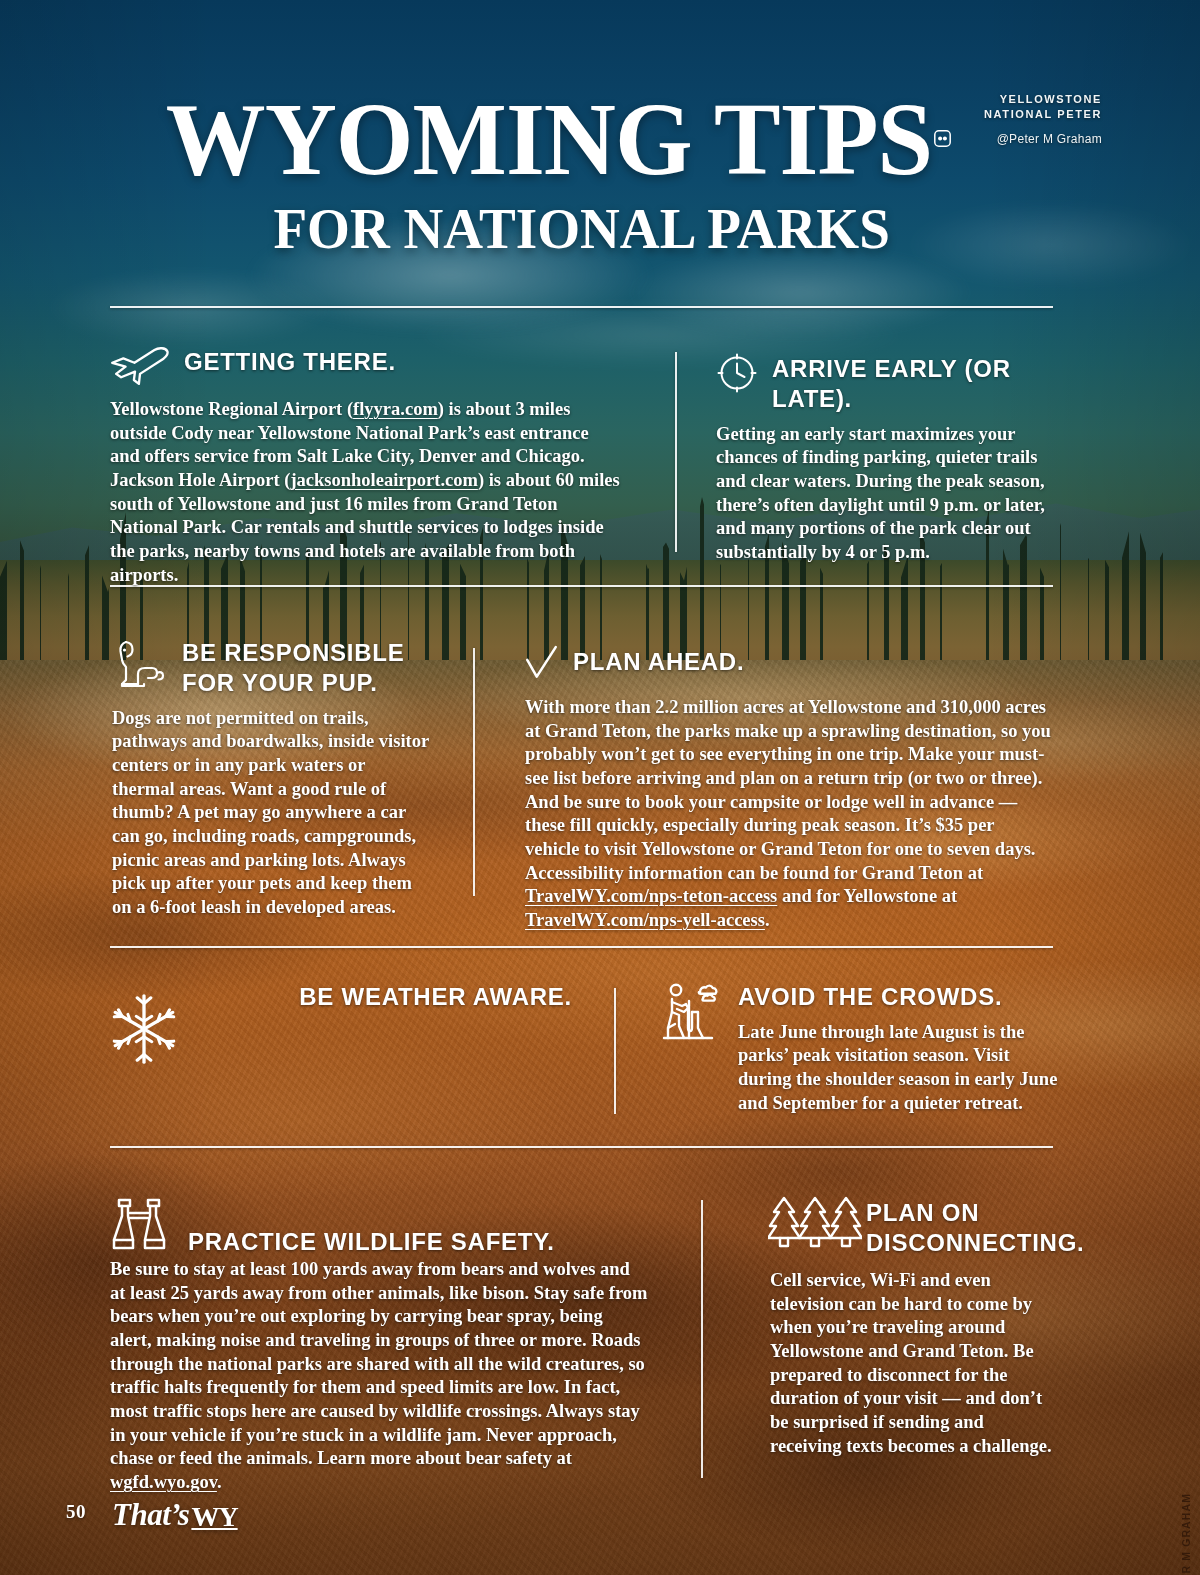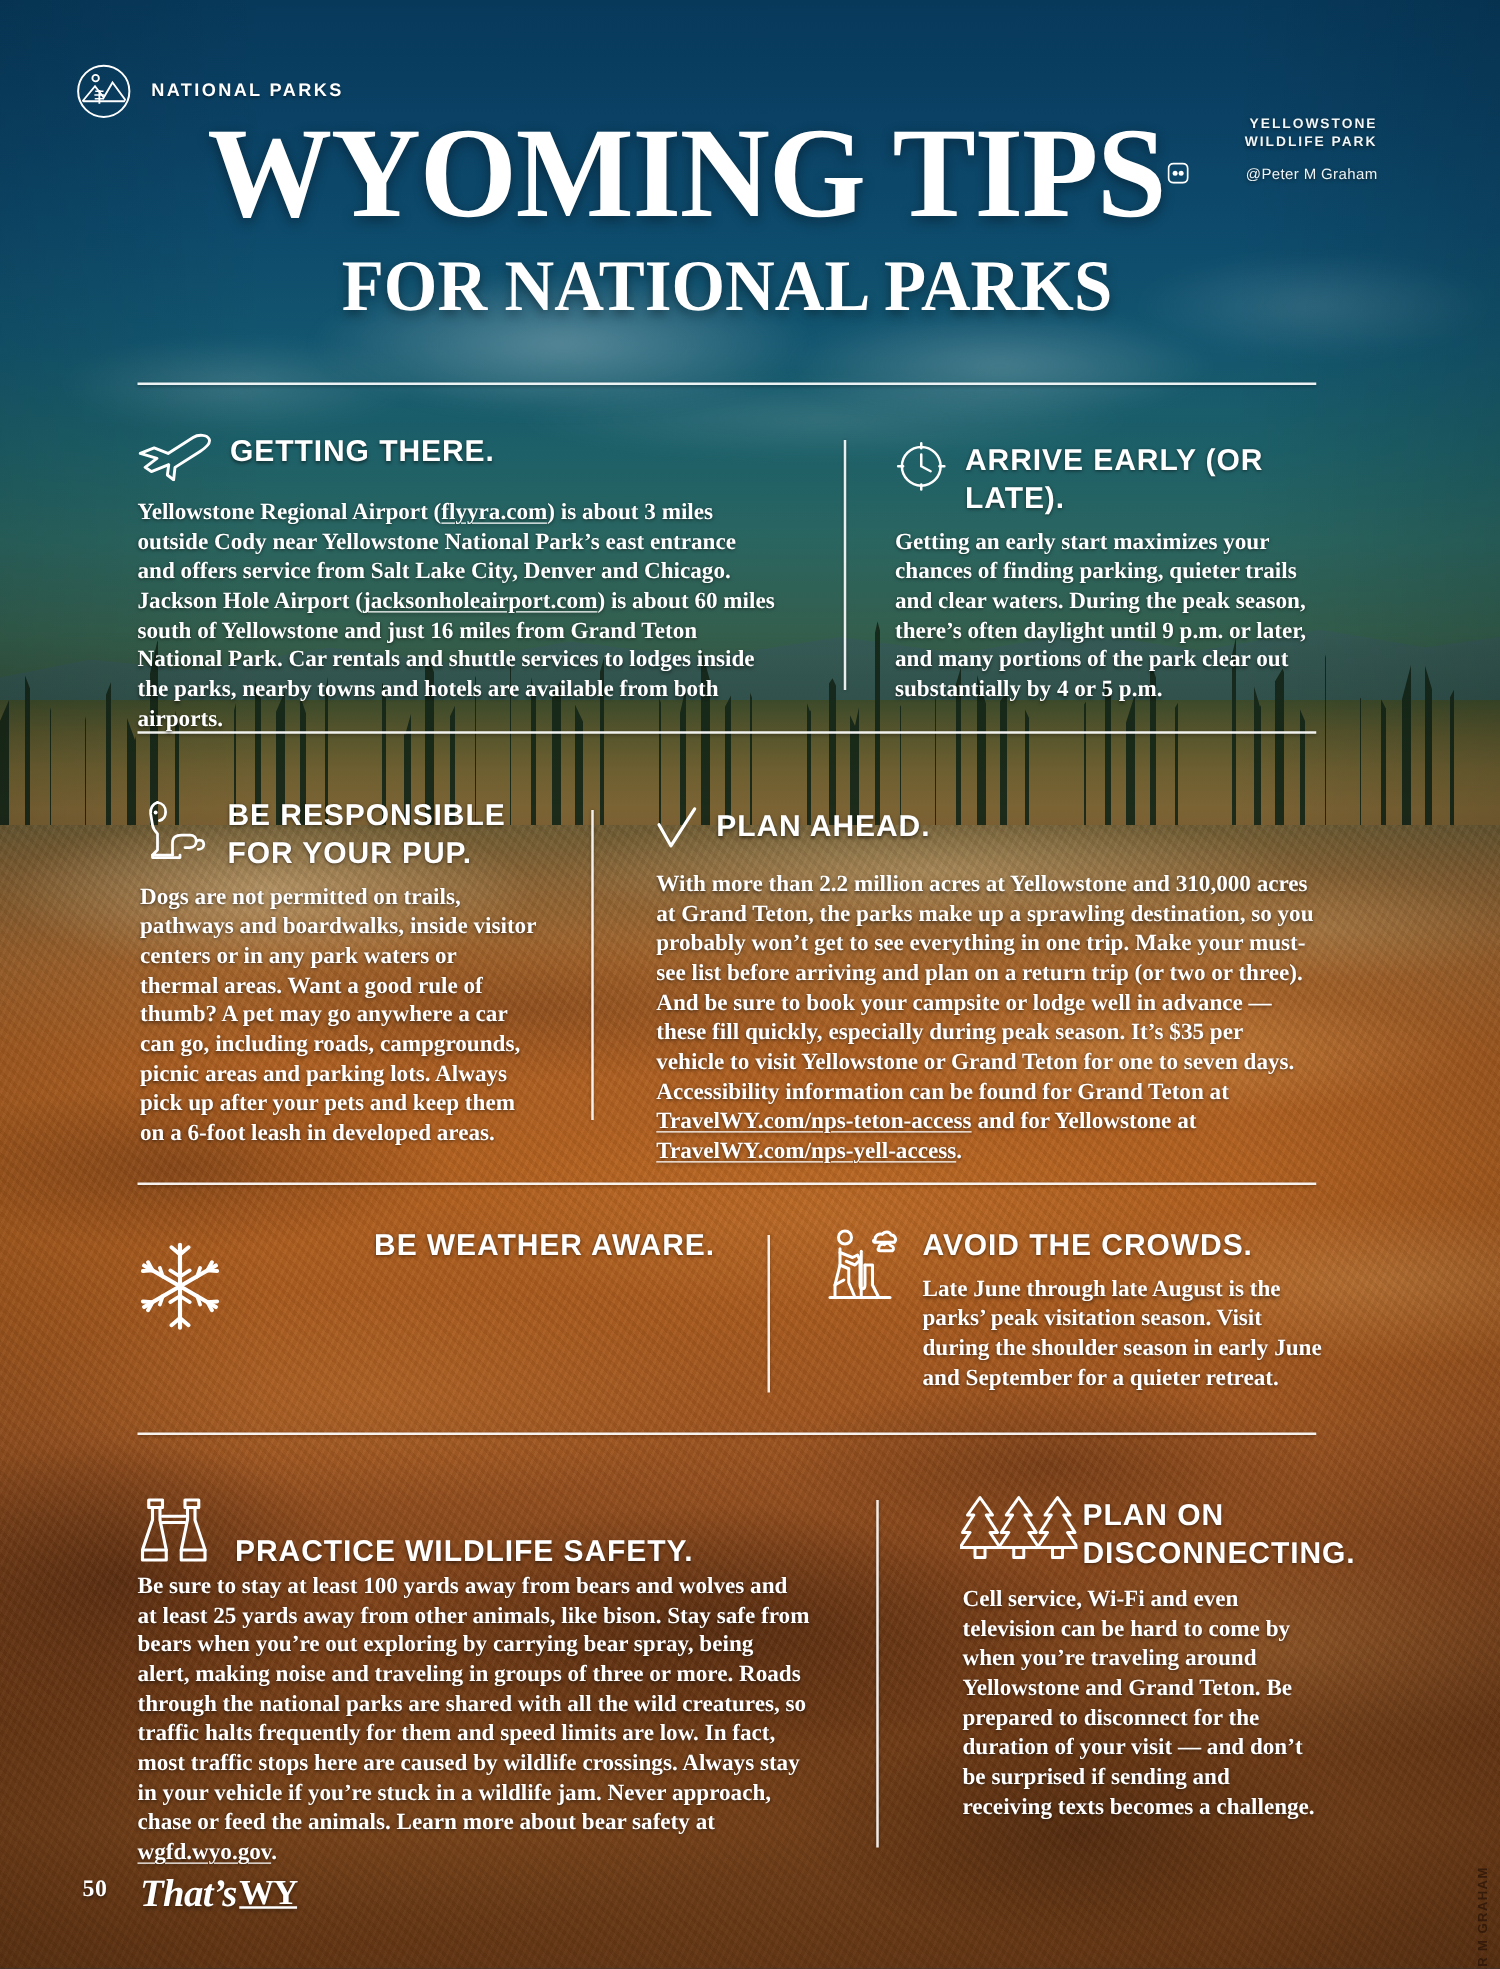--- a/index.html
+++ b/index.html
@@ -282,21 +282,21 @@
     left: 66px; bottom: 52px;
     font-family: "Liberation Serif", "DejaVu Serif", serif;
     font-weight: bold;
     font-size: 19px;
     letter-spacing: .5px;
   }
   .logo-wy {
     position: absolute;
     left: 112px; bottom: 42px;
     display: flex;
-    align-items: center;
+    align-items: flex-end;
     gap: 2px;
   }
   .logo-thats {
     font-family: "Liberation Serif", "DejaVu Serif", serif;
     font-style: italic;
     font-weight: bold;
     font-size: 31px;
     letter-spacing: -.5px;
     text-shadow: 0 1px 4px rgba(0,0,0,0.5);
   }
@@ -337,43 +337,24 @@
   <div class="meadow"></div>
   <div class="trees"></div>
   <div class="bg-basin">
     <div class="basin-tex"></div>
     <div class="basin-grain"></div>
   </div>
   <div class="vignette"></div>
 
   <div class="content">
 
-    <div class="masthead">
-      <span class="np-badge">
-        <svg viewBox="0 0 46 46" width="46" height="46" fill="none" stroke="#ffffff" stroke-width="1.6">
-          <circle cx="23" cy="23" r="20.5"></circle>
-          <g clip-path="url(#bc)">
-            <path d="M6 31 L16 19 L23 28 L30 16 L41 31 Z" fill="none" stroke-width="1.5"></path>
-            <circle cx="16.5" cy="12.5" r="2.6" stroke-width="1.5"></circle>
-            <path d="M19.5 33 V22" stroke-width="1.5"></path>
-            <path d="M15.5 26 h8 M15.8 29 h7.4 M16.2 23 h6.6" stroke-width="1.3"></path>
-          </g>
-          <defs>
-              <clipPath id="bc">
-                <circle cx="23" cy="23" r="19"></circle>
-              </clipPath>
-            </defs>
-        </svg>
-      </span>
-      <span class="np-label">NATIONAL PARKS</span>
-    </div>
 
     <div class="photo-credit">
       <div class="pc-line">YELLOWSTONE</div>
-      <div class="pc-line">WILDLIFE PARK</div>
+      <div class="pc-line">NATIONAL PETER</div>
       <div class="pc-handle-row">
         <span class="pc-icon">
           <svg viewBox="0 0 17 17" width="17" height="17">
             <rect x="0.8" y="0.8" width="15.4" height="15.4" rx="4" fill="none" stroke="#ffffff" stroke-width="1.5"></rect>
             <circle cx="6.1" cy="8.5" r="2" fill="#ffffff"></circle>
             <circle cx="10.9" cy="8.5" r="2" fill="#ffffff"></circle>
           </svg>
         </span>
         <span class="pc-handle">@Peter M Graham</span>
       </div>

